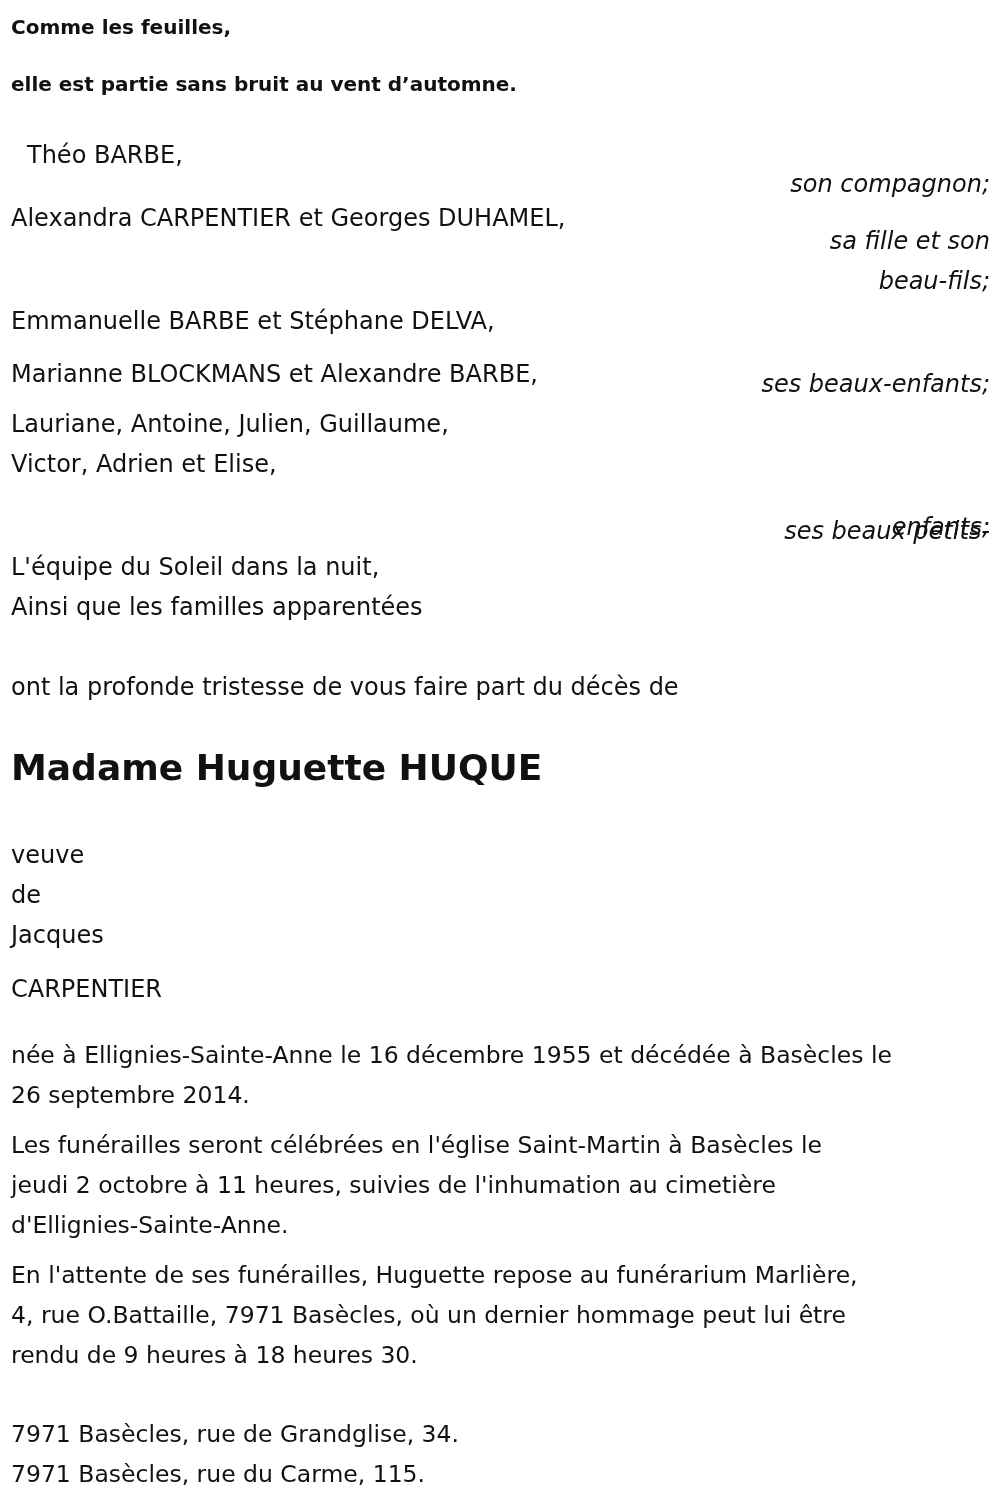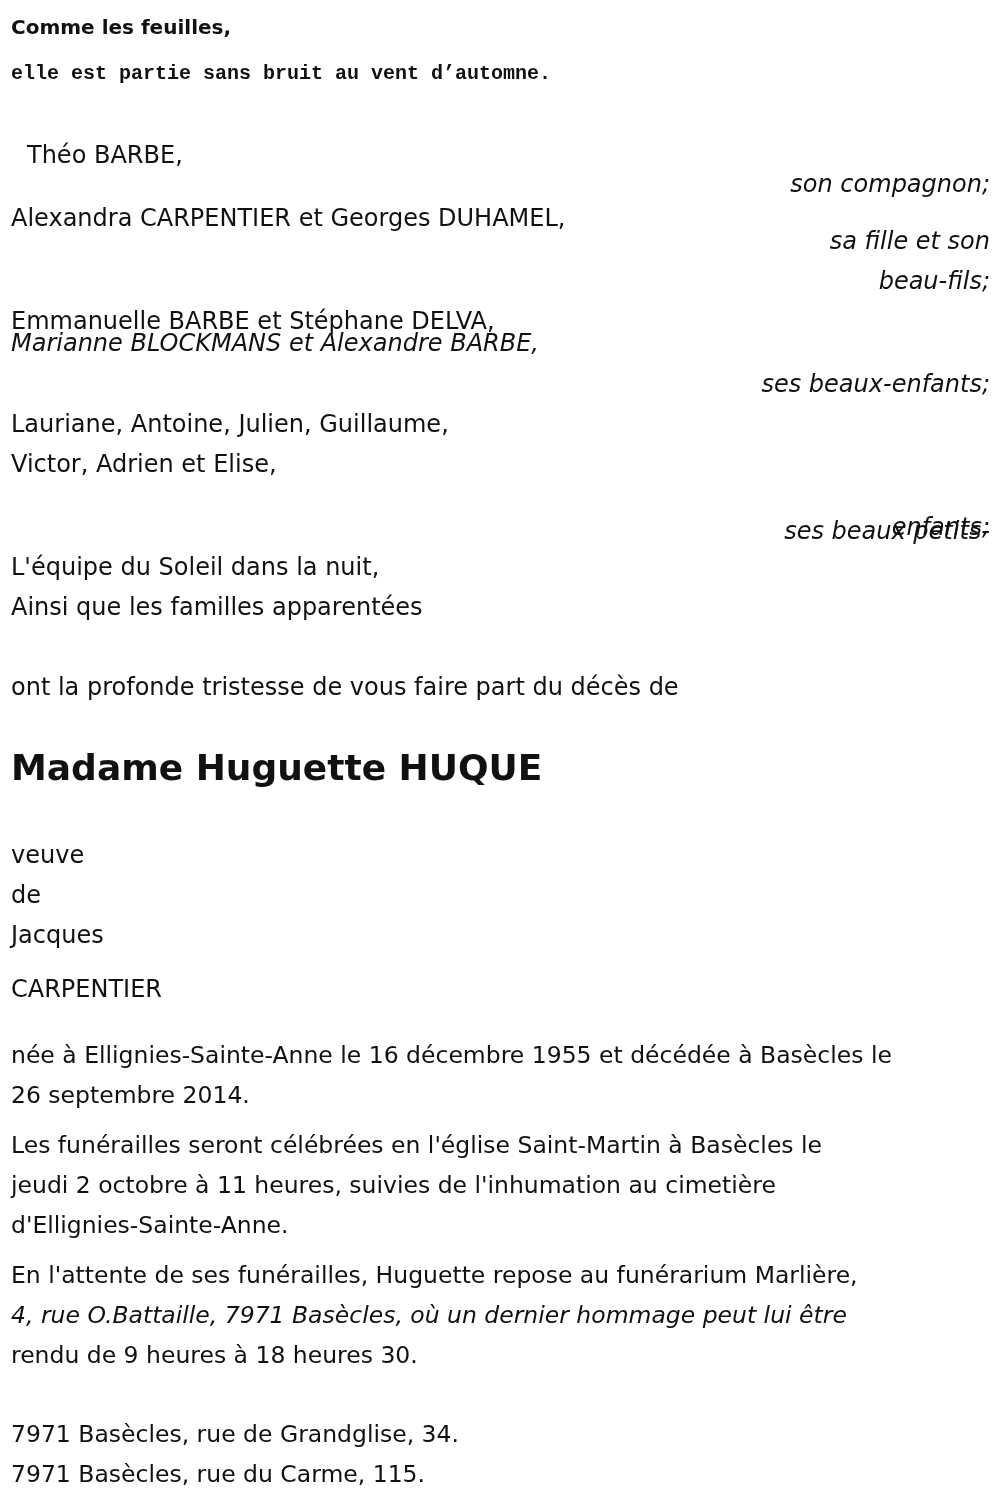--- a/index.html
+++ b/index.html
@@ -35,31 +35,31 @@
       font-weight: bold;
       font-size: 36px;
       line-height: 42px;
     }
     .body-text { font-size: 23.5px; }
   </style>
 </head>
 <body>
 
 <div class="abs left epigraph" style="top:12px;">Comme les feuilles,</div>
-<div class="abs left epigraph" style="top:59px;font-family:Liberation Mono, monospace;">elle est partie sans bruit au vent d’automne.</div>
+<div class="abs left epigraph" style="top:69px;">elle est partie sans bruit au vent d’automne.</div>
 
 <div class="abs left" style="top:140px;margin-left:16px;">Théo BARBE,</div>
 <div class="abs right" style="top:169px;margin-left:9px;">son compagnon;</div>
 
 <div class="abs left" style="top:203px;">Alexandra CARPENTIER et Georges DUHAMEL,</div>
 <div class="abs right" style="top:226px;">sa fille et son</div>
 <div class="abs right" style="top:266px;">beau-fils;</div>
 
 <div class="abs left" style="top:306px;">Emmanuelle BARBE et Stéphane DELVA,</div>
-<div class="abs left" style="top:328px;font-style:italic;">Marianne BLOCKMANS et Alexandre BARBE,</div>
+<div class="abs left" style="top:359px;">Marianne BLOCKMANS et Alexandre BARBE,</div>
 <div class="abs right" style="top:369px;">ses beaux-enfants;</div>
 
 <div class="abs left" style="top:409px;">Lauriane, Antoine, Julien, Guillaume,</div>
 <div class="abs left" style="top:449px;">Victor, Adrien et Elise,</div>
 <div class="abs right" style="top:472px;margin-top:44px;">ses beaux petits-</div>
 <div class="abs right" style="top:512px;">enfants;</div>
 
 <div class="abs left" style="top:552px;">L'équipe du Soleil dans la nuit,</div>
 <div class="abs left" style="top:592px;">Ainsi que les familles apparentées</div>
 
@@ -73,17 +73,17 @@
 <div class="abs left" style="top:960px;margin-top:14px;">CARPENTIER</div>
 
 <div class="abs left body-text" style="top:1040px;">née à Ellignies-Sainte-Anne le 16 décembre 1955 et décédée à Basècles le</div>
 <div class="abs left body-text" style="top:1080px;">26 septembre 2014.</div>
 
 <div class="abs left body-text" style="top:1130px;">Les funérailles seront célébrées en l'église Saint-Martin à Basècles le</div>
 <div class="abs left body-text" style="top:1170px;">jeudi 2 octobre à 11 heures, suivies de l'inhumation au cimetière</div>
 <div class="abs left body-text" style="top:1210px;">d'Ellignies-Sainte-Anne.</div>
 
 <div class="abs left body-text" style="top:1260px;">En l'attente de ses funérailles, Huguette repose au funérarium Marlière,</div>
-<div class="abs left body-text" style="top:1300px;font-style:italic;">4, rue O.Battaille, 7971 Basècles, où un dernier hommage peut lui être</div>
+<div class="abs left body-text" style="top:1300px;">4, rue O.Battaille, 7971 Basècles, où un dernier hommage peut lui être</div>
 <div class="abs left body-text" style="top:1340px;">rendu de 9 heures à 18 heures 30.</div>
 
 <div class="abs left body-text" style="top:1419px;">7971 Basècles, rue de Grandglise, 34.</div>
 <div class="abs left body-text" style="top:1459px;">7971 Basècles, rue du Carme, 115.</div>
 
 </body></html>

